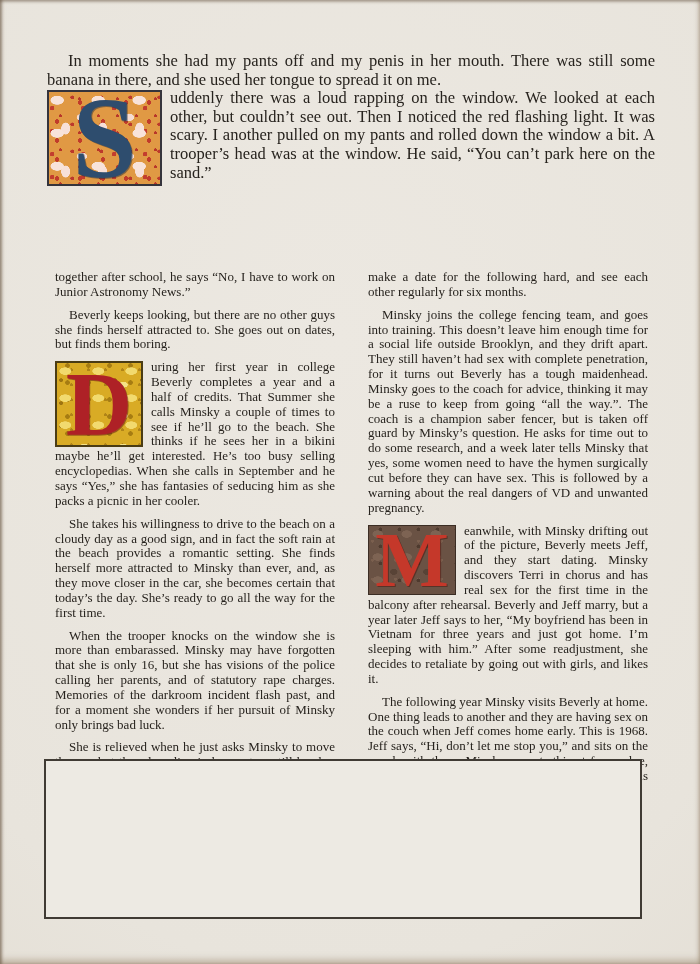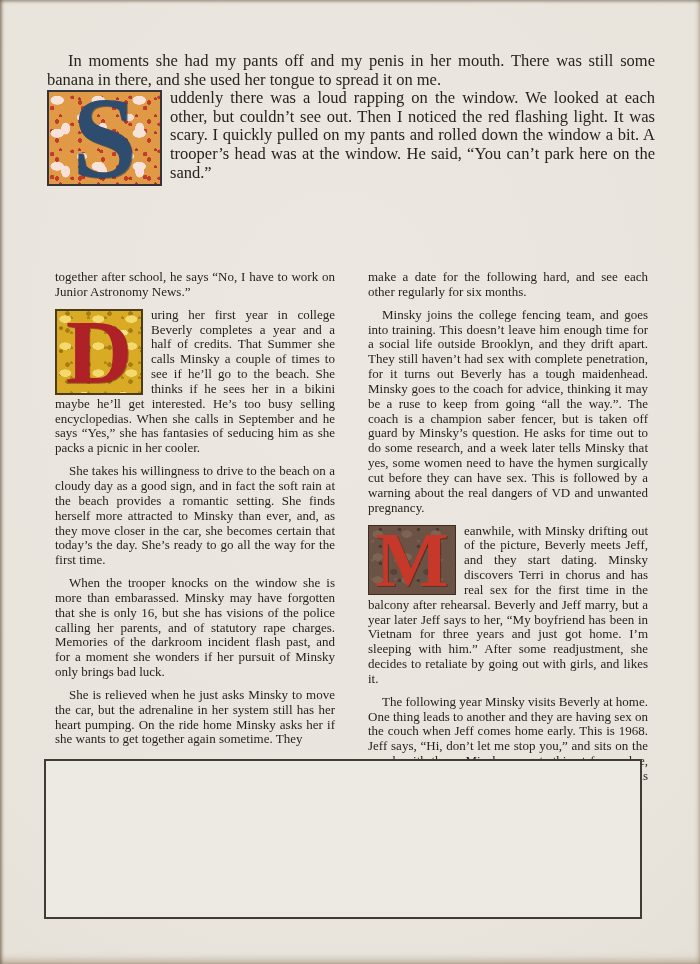--- a/index.html
+++ b/index.html
@@ -85,27 +85,28 @@
 </style>
 </head>
 <body>
 
 <div class="page">
 
   <div class="intro">
     <p class="ind-lg">In moments she had my pants off and my penis in her mouth. There was still some banana in there, and she used her tongue to spread it on me.</p>
     <p><span class="cap cap-s">
           <span class="cap-letter">S</span>
-        </span><span>uddenly there was a loud rapping on the window. We looked at each other, but couldn’t see out. Then I noticed the red flashing light. It was scary. I quickly pulled on my pants and rolled down the window a bit. A trooper’s head was at the window. He said,  “You can’t park here on the sand.”</span></p>
+        </span><span>uddenly there was a loud rapping on the window. We looked at each other, but couldn’t see out. Then I noticed the red flashing light. It was scary. I another pulled on my pants and rolled down the window a bit. A trooper’s head was at the window. He said,  “You can’t park here on the sand.”</span></p>
   </div>
 
   <div class="columns">
 
     <div class="col">
       <p>together after school, he says “No, I have to work on Junior Astronomy News.”</p>
+      <p class="ind-sm">Beverly keeps looking, but there are no other guys she finds herself attracted to. She goes out on dates, but finds them boring.</p>
       <p><span class="cap cap-d">
             <span class="cap-letter">D</span>
           </span><span>uring her first year in college Beverly completes a year and a half of credits. That Summer she calls Minsky a couple of times to see if he’ll go to the beach. She thinks if he sees her in a bikini maybe he’ll get interested. He’s too busy selling encyclopedias. When she calls in September and he says “Yes,” she has fantasies of seducing him as she packs a picnic in her cooler.</span></p>
       <p class="ind-sm">She takes his willingness to drive to the beach on a cloudy day as a good sign, and in fact the soft rain at the beach provides a romantic setting. She finds herself more attracted to Minsky than ever, and, as they move closer in the car, she becomes certain that today’s the day. She’s ready to go all the way for the first time.</p>
       <p class="ind-sm">When the trooper knocks on the window she is more than embarassed. Minsky may have forgotten that she is only 16, but she has visions of the police calling her parents, and of statutory rape charges. Memories of the darkroom incident flash past, and for a moment she wonders if her pursuit of Minsky only brings bad luck.</p>
       <p class="ind-sm">She is relieved when he just asks Minsky to move the car, but the adrenaline in her system still has her heart pumping.  On the ride home Minsky asks her if she wants to get together again sometime. They</p>
     </div>
 
     <div class="col">
       <p>make a date for the following hard, and see each other regularly for six months.</p>

